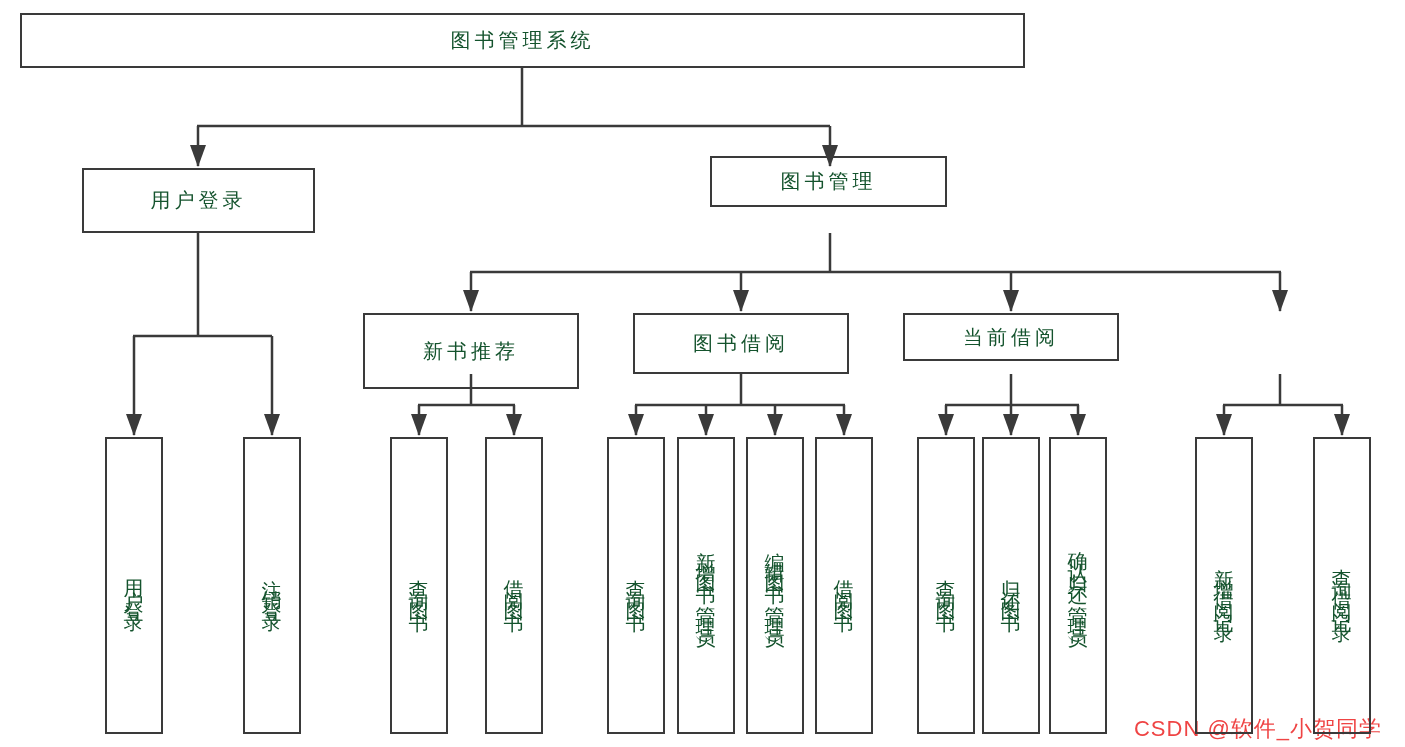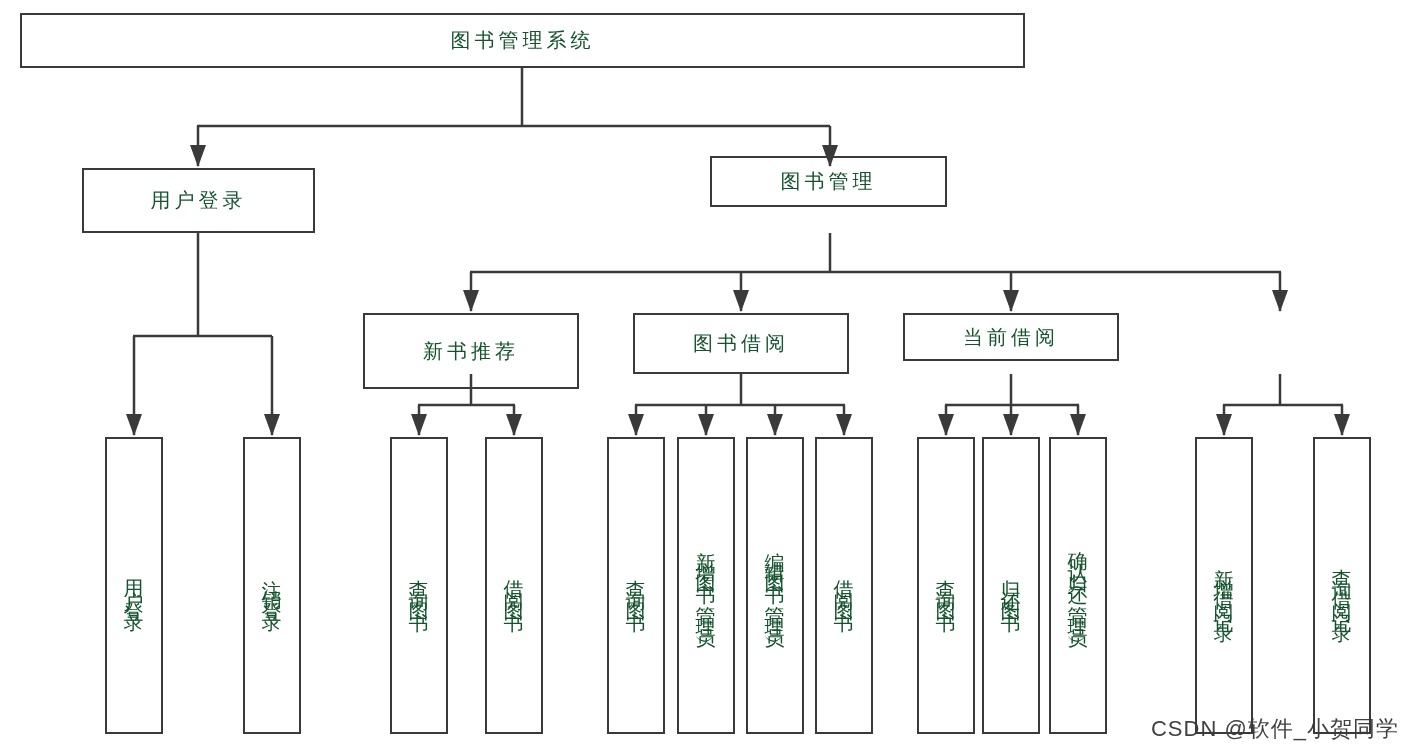--- a/index.html
+++ b/index.html
@@ -35,25 +35,25 @@
   }
   .vbox .vtext {
     writing-mode: vertical-rl;
     text-orientation: mixed;
     font-size: 20px;
     letter-spacing: 11px;
     line-height: 1.1;
   }
   .watermark {
     position: absolute;
-    right: 6px;
+    right: 23px;
     bottom: 3px;
     z-index: 0;
     font-size: 22px;
-    color: #404040;
+    color: #ef4444;
     letter-spacing: 1px;
     white-space: nowrap;
   }
 </style>
 </head>
 <body>
 
 <div class="canvas">
 
   <div class="watermark">CSDN @软件_小贺同学</div>

